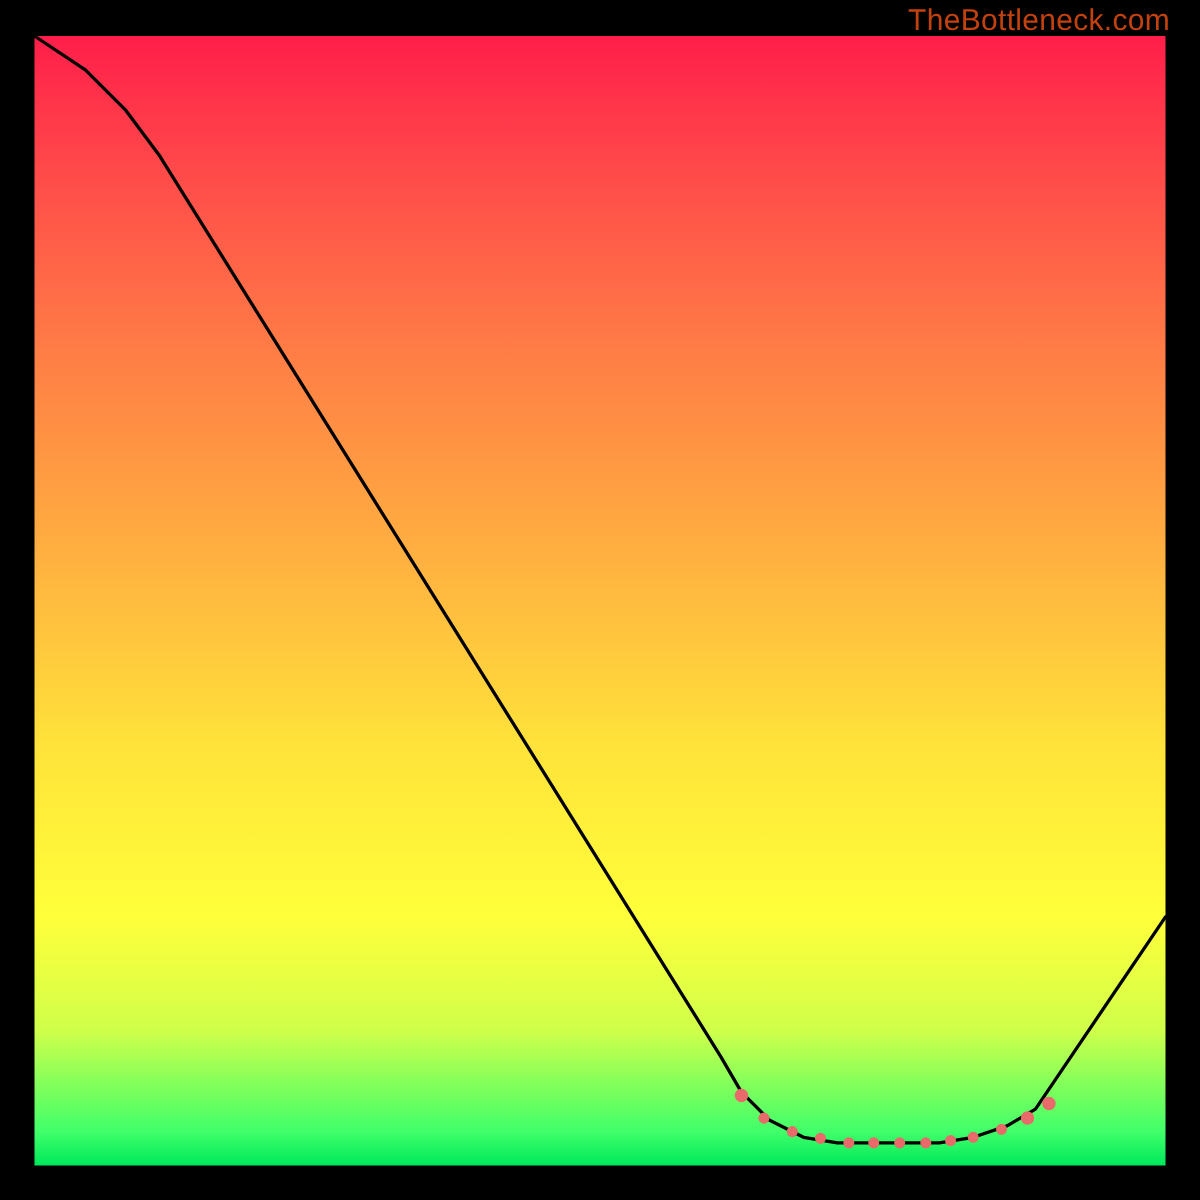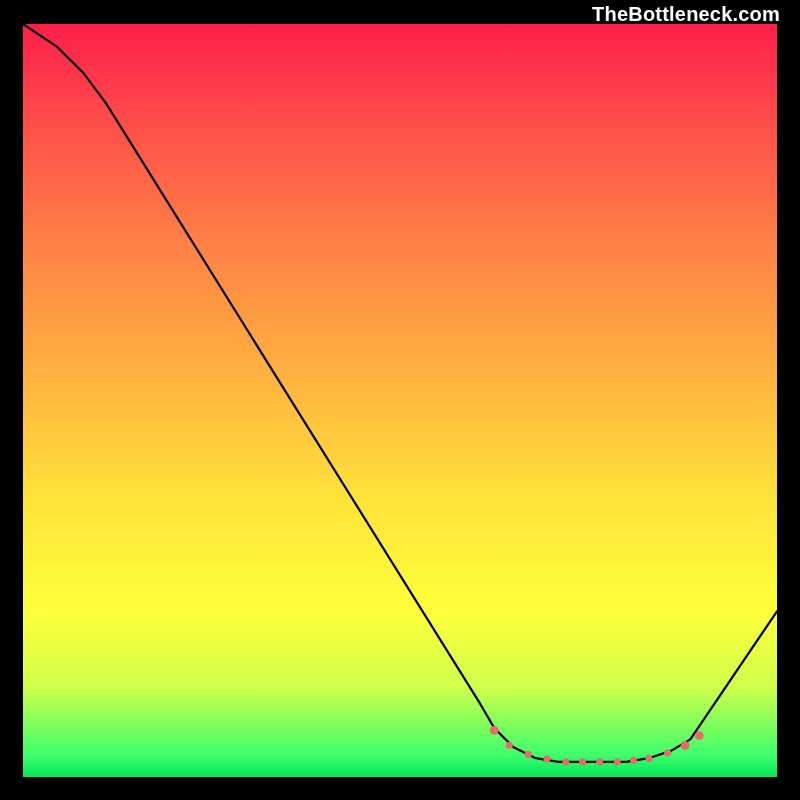--- a/index.html
+++ b/index.html
@@ -26,23 +26,23 @@
       #ffff3a 78%,
       #d0ff4a 88%,
       #40ff6a 97%,
       #00e85a 100%
     );
   }
   .attribution {
     position: absolute;
     top: 3px;
     right: 20px;
-    color: #ffffff;
+    color: #c2410c;
     font-size: 20px;
-    font-weight: 700;
+    font-weight: 400;
     letter-spacing: 0.2px;
   }
   svg.curve {
     position: absolute;
     left: 0;
     top: 0;
     width: 754px;
     height: 753px;
     overflow: visible;
   }

